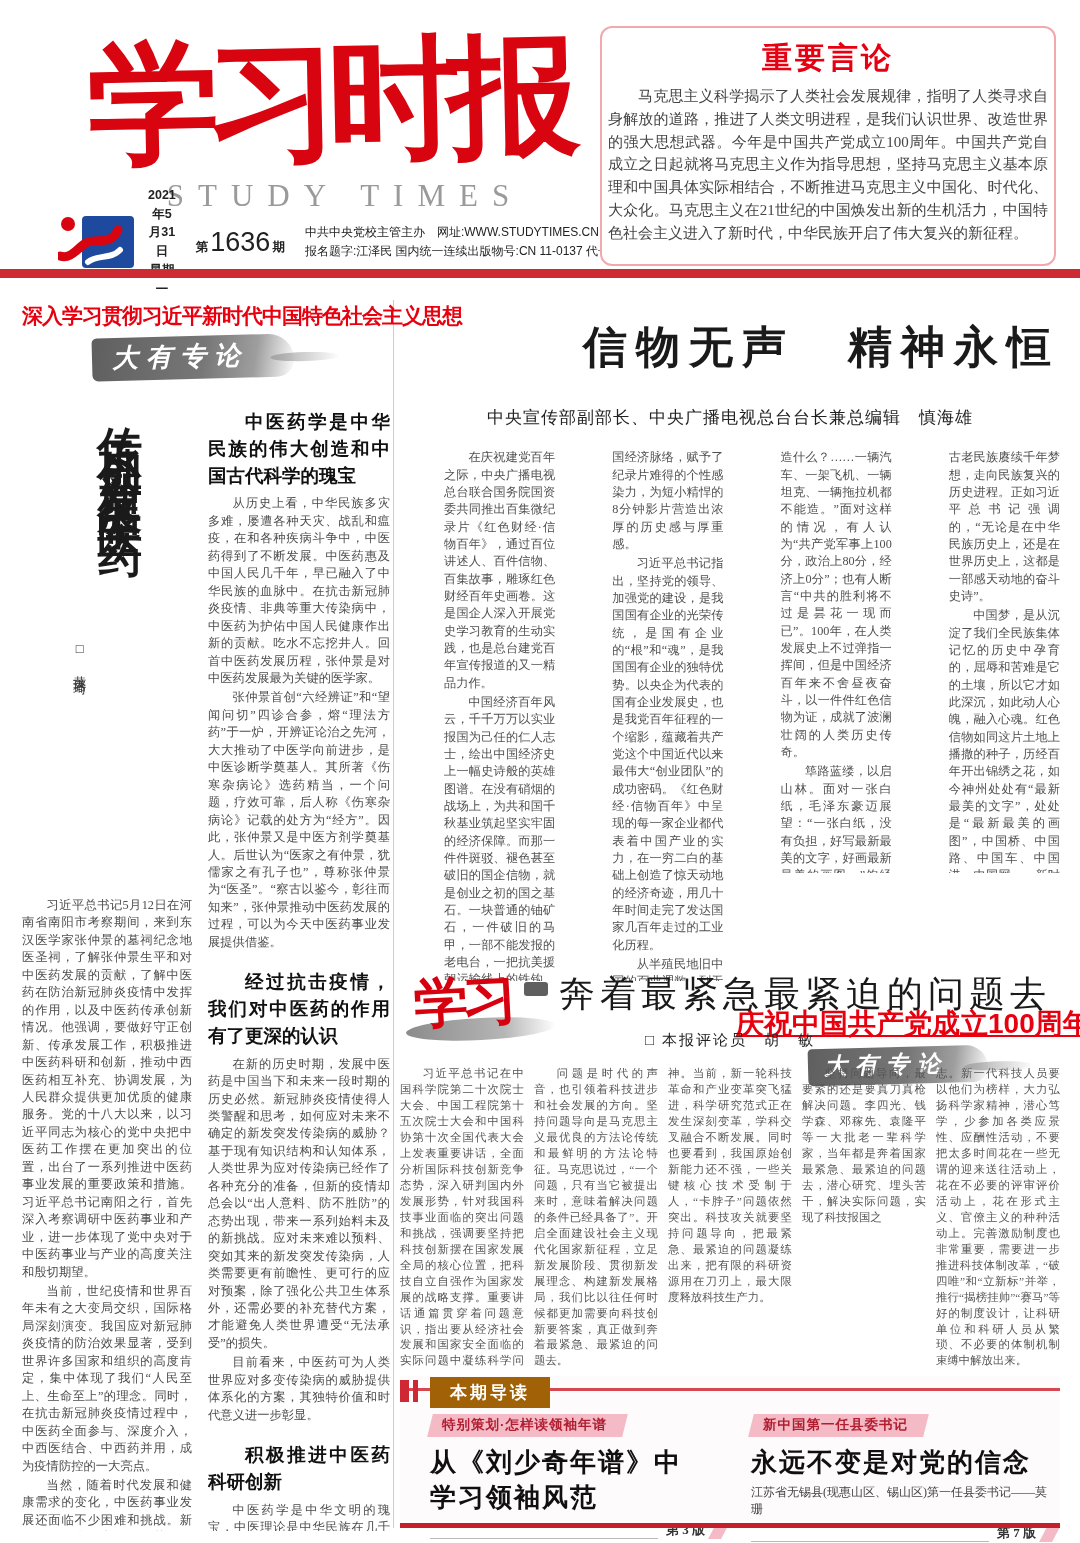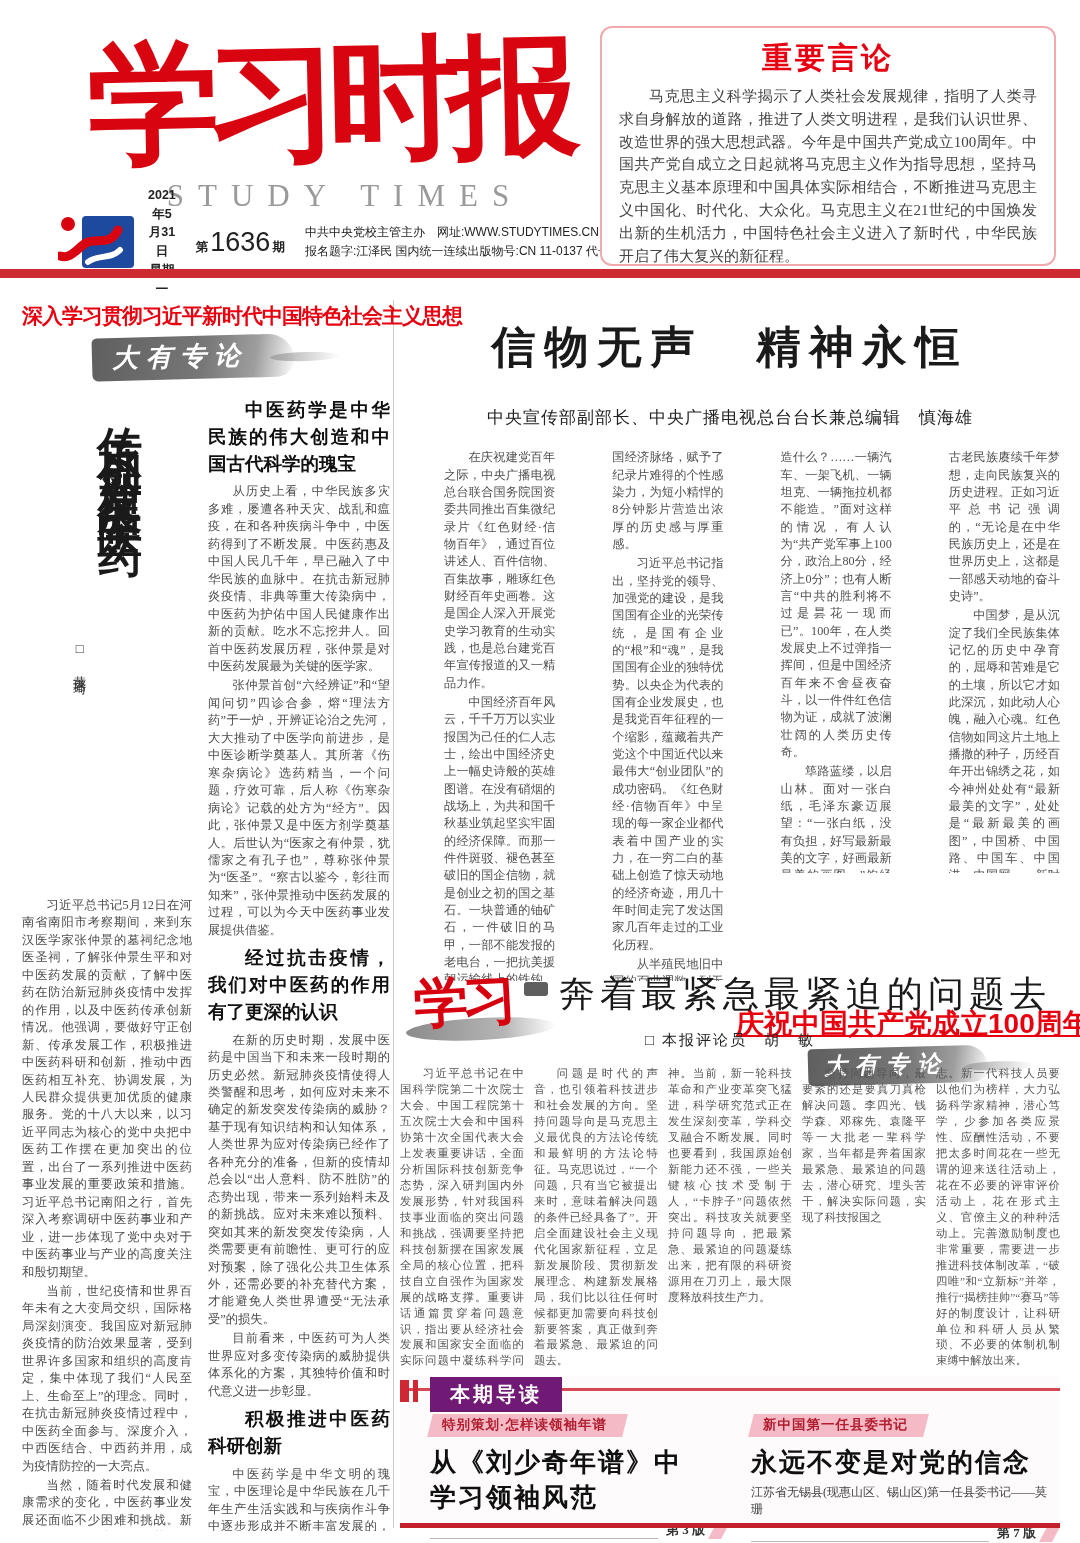--- a/index.html
+++ b/index.html
@@ -17,21 +17,21 @@
   .mast-logo{width:76px;height:52px;flex:0 0 auto;}
   .mast-date{margin-left:14px;text-align:center;font-size:12.5px;font-weight:700;line-height:1.5;color:#222;}
   .mast-sep{width:1px;height:36px;background:#999;margin:0 10px;}
   .mast-issue{font-size:12.5px;font-weight:700;color:#222;white-space:nowrap;}
   .mast-issue b{font-size:27px;font-weight:400;padding:0 2px;}
   .mast-org{font-size:12px;line-height:1.6;color:#222;white-space:nowrap;}
   .mast-qr{margin-left:8px;width:46px;height:46px;flex:0 0 auto;}
 
   
   .remarks{position:absolute;left:600px;top:26px;width:456px;height:240px;
-           border:2px solid #f2a9ad;border-radius:12px;padding:8px 17px;box-sizing:border-box;background:#fff;}
+           border:2px solid #f2a9ad;border-radius:12px;padding:8px 6px;box-sizing:border-box;background:#fff;}
   .remarks h2{margin:2px 0 6px;text-align:center;font-size:30px;color:#e60012;letter-spacing:3px;
               font-family:"Liberation Sans","DejaVu Sans",sans-serif;}
   .remarks p{margin:0;font-size:15px;line-height:1.52;text-align:justify;text-indent:2em;color:#444;}
 
   .red-band{position:absolute;left:0;top:269px;width:1080px;height:9px;background:#cd2a31;}
   .vline{position:absolute;left:393px;top:300px;width:1px;height:1228px;background:#ccc;}
 
   
   .leftcol{position:absolute;left:22px;top:302px;width:368px;height:1230px;}
   .l-banner{font-size:21px;font-weight:700;color:#e8000f;letter-spacing:-1px;white-space:nowrap;
@@ -42,26 +42,26 @@
          border-radius:12px 60px 42px 14px;transform:rotate(-1.5deg);}
   .brush:after{content:"";position:absolute;right:-46px;top:45%;width:70px;height:9px;border-radius:50%;
                background:linear-gradient(90deg,#a5a5a5,rgba(170,170,170,0));}
   .la-body{position:relative;margin-top:12px;height:1140px;}
   .la-colA{position:absolute;left:0;top:0;width:170px;height:1140px;overflow:hidden;}
   .la-colB{position:absolute;left:186px;top:0;width:182px;height:1140px;overflow:hidden;}
   .vt-block{height:506px;display:flex;justify-content:center;}
   .vtitle{writing-mode:vertical-rl;font-size:45px;font-weight:700;letter-spacing:13px;color:#1a1a1a;line-height:1.1;}
   .vauthor{writing-mode:vertical-rl;font-size:13px;color:#333;margin-top:250px;margin-right:6px;letter-spacing:3px;}
   .body-p{margin:0 0 2px;font-size:12.3px;line-height:1.42;text-align:justify;text-indent:2em;color:#4c4c4c;}
-  .sub-h{margin:6px 0 6px;font-size:18.5px;font-weight:700;line-height:1.45;color:#111;text-indent:2em;
+  .sub-h{margin:18px 0 6px;font-size:18.5px;font-weight:700;line-height:1.45;color:#111;text-indent:2em;
          font-family:"Liberation Sans","DejaVu Sans",sans-serif;text-align:justify;}
 
   
   .mainart{position:absolute;left:400px;top:300px;width:660px;height:650px;}
-  .m-head{margin-top:18px;text-align:center;font-size:44px;font-weight:700;letter-spacing:9px;color:#1a1a1a;}
+  .m-head{margin-top:18px;text-align:right;font-size:44px;font-weight:700;letter-spacing:9px;color:#1a1a1a;}
   .m-byline{margin-top:4px;text-align:center;font-size:17px;color:#222;letter-spacing:1px;}
   .m-cols{position:relative;margin-top:20px;display:flex;gap:13px;}
   .m-col{width:155px;overflow:hidden;margin-left:44px;}
   .m-col p{margin:0 0 2px;font-size:12.2px;line-height:1.42;text-align:justify;text-indent:2em;color:#4f4f4f;}
   .m-col p.cont{text-indent:0;}
   .h530{height:532px;} .h425{height:424px;}
   .m-banner{position:absolute;right:0;top:556px;width:324px;text-align:center;}
   .m-banner .txt{font-size:28px;font-weight:700;color:#e8000f;letter-spacing:0;
                  font-family:"Liberation Sans","DejaVu Sans",sans-serif;white-space:nowrap;text-decoration:underline;}
   .m-banner .brush{margin:4px 0 0 0;font-size:23px;padding:2px 40px 4px 16px;}
@@ -82,21 +82,21 @@
   .c-col{width:124px;height:300px;overflow:hidden;}
   .c-col p{margin:0 0 2px;font-size:11.4px;line-height:1.4;text-align:justify;text-indent:2em;color:#555;}
   .c-col p.cont{text-indent:0;}
 
   
   .guide{position:absolute;left:400px;top:1376px;width:660px;height:152px;background:#fefbfc;}
   .g-head{position:relative;height:30px;}
   .g-head .line{position:absolute;left:0;top:12px;width:660px;height:3px;background:#cf2733;opacity:.85;}
   .g-block1{position:absolute;left:0;top:4px;width:9px;height:22px;background:#cf2733;}
   .g-block2{position:absolute;left:13px;top:4px;width:5px;height:22px;background:#cf2733;}
-  .g-tab{position:absolute;left:30px;top:1px;background:#701a75;color:#fff;font-size:20px;font-weight:700;
+  .g-tab{position:absolute;left:30px;top:1px;background:#a16207;color:#fff;font-size:17px;font-weight:700;
          letter-spacing:3px;padding:4px 20px;font-family:Liberation Serif, serif;}
   .g-body{display:flex;gap:26px;padding:8px 4px 0 30px;}
   .g-item{width:300px;position:relative;}
   .g-tag{display:inline-block;background:#f4bac6;color:#b01e30;font-size:13.5px;font-weight:700;
          padding:2px 18px 3px 12px;transform:skewX(-14deg);font-family:"Liberation Sans","DejaVu Sans",sans-serif;}
   .g-tag span{display:inline-block;transform:skewX(14deg);letter-spacing:1px;}
   .g-title{margin-top:8px;font-size:26px;font-weight:700;letter-spacing:2px;line-height:1.35;color:#101010;}
   .g-sub{margin-top:4px;font-size:12px;color:#444;}
   .g-foot{display:flex;align-items:flex-end;margin-top:6px;}
   .g-foot .fl{flex:1;border-bottom:1px solid #b9b9b9;height:10px;}

